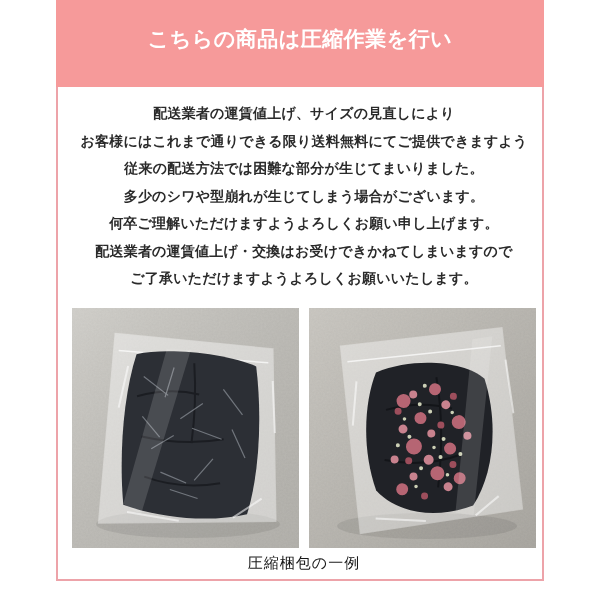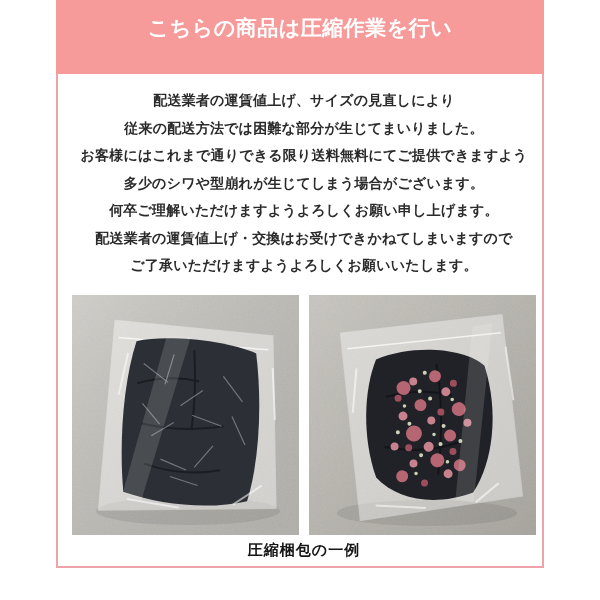--- a/index.html
+++ b/index.html
@@ -6,28 +6,28 @@
   html, body {
     width: 600px; height: 600px;
     background: var(--page-bg, #ffffff);
     font-family: "Liberation Sans", "DejaVu Sans", sans-serif;
     overflow: hidden;
   }
   .page { width: 600px; height: 600px; position: relative; }
   .notice-wrap { width: 488px; margin: 0 auto; }
 
   .banner {
-    width: 100%; height: 74px;
+    width: 100%; height: 87px;
     background: var(--banner-bg, #f69a9a);
     color: var(--banner-text, #ffffff);
     text-align: center;
     font-weight: 700;
     font-size: 21px;
     line-height: 29px;
-    padding-top: 13px;
+    padding-top: 24px;
     letter-spacing: 0.5px;
   }
 
   .content-box {
     width: 100%;
     background: #ffffff;
     border: 2px solid var(--box-border, #eda3a9);
     border-top: none;
     padding: 13px 0 6px 8px;
     text-align: center;
@@ -46,39 +46,39 @@
     margin-top: 15px;
     display: flex;
     justify-content: center;
     gap: 10px;
   }
   .photo { width: 227px; height: 240px; display: block; }
 
   .caption {
     margin-top: 6px;
     font-size: 15px;
-    font-weight: 700;
+    font-weight: 400;
     color: var(--caption-text, #161616);
     letter-spacing: 1px;
   }
 </style>
 </head>
 <body>
 
 <div class="page">
   <div class="notice-wrap">
 
     <div class="banner">
       <div>こちらの商品は圧縮作業を行い</div>
     </div>
 
     <div class="content-box">
       <p class="body-line">配送業者の運賃値上げ、サイズの見直しにより</p>
+      <p class="body-line">お客様にはこれまで通りできる限り送料無料にてご提供できますよう</p>
       <p class="body-line">従来の配送方法では困難な部分が生じてまいりました。</p>
-      <p class="body-line">お客様にはこれまで通りできる限り送料無料にてご提供できますよう</p>
       <p class="body-line">多少のシワや型崩れが生じてしまう場合がございます。</p>
       <p class="body-line">何卒ご理解いただけますようよろしくお願い申し上げます。</p>
       <p class="body-line">配送業者の運賃値上げ・交換はお受けできかねてしまいますので</p>
       <p class="body-line">ご了承いただけますようよろしくお願いいたします。</p>
 
       <div class="photos-row">
 
         <svg class="photo" viewBox="0 0 227 240" aria-hidden="true">
           <defs>
             <filter id="texL" x="0" y="0" width="100%" height="100%">

